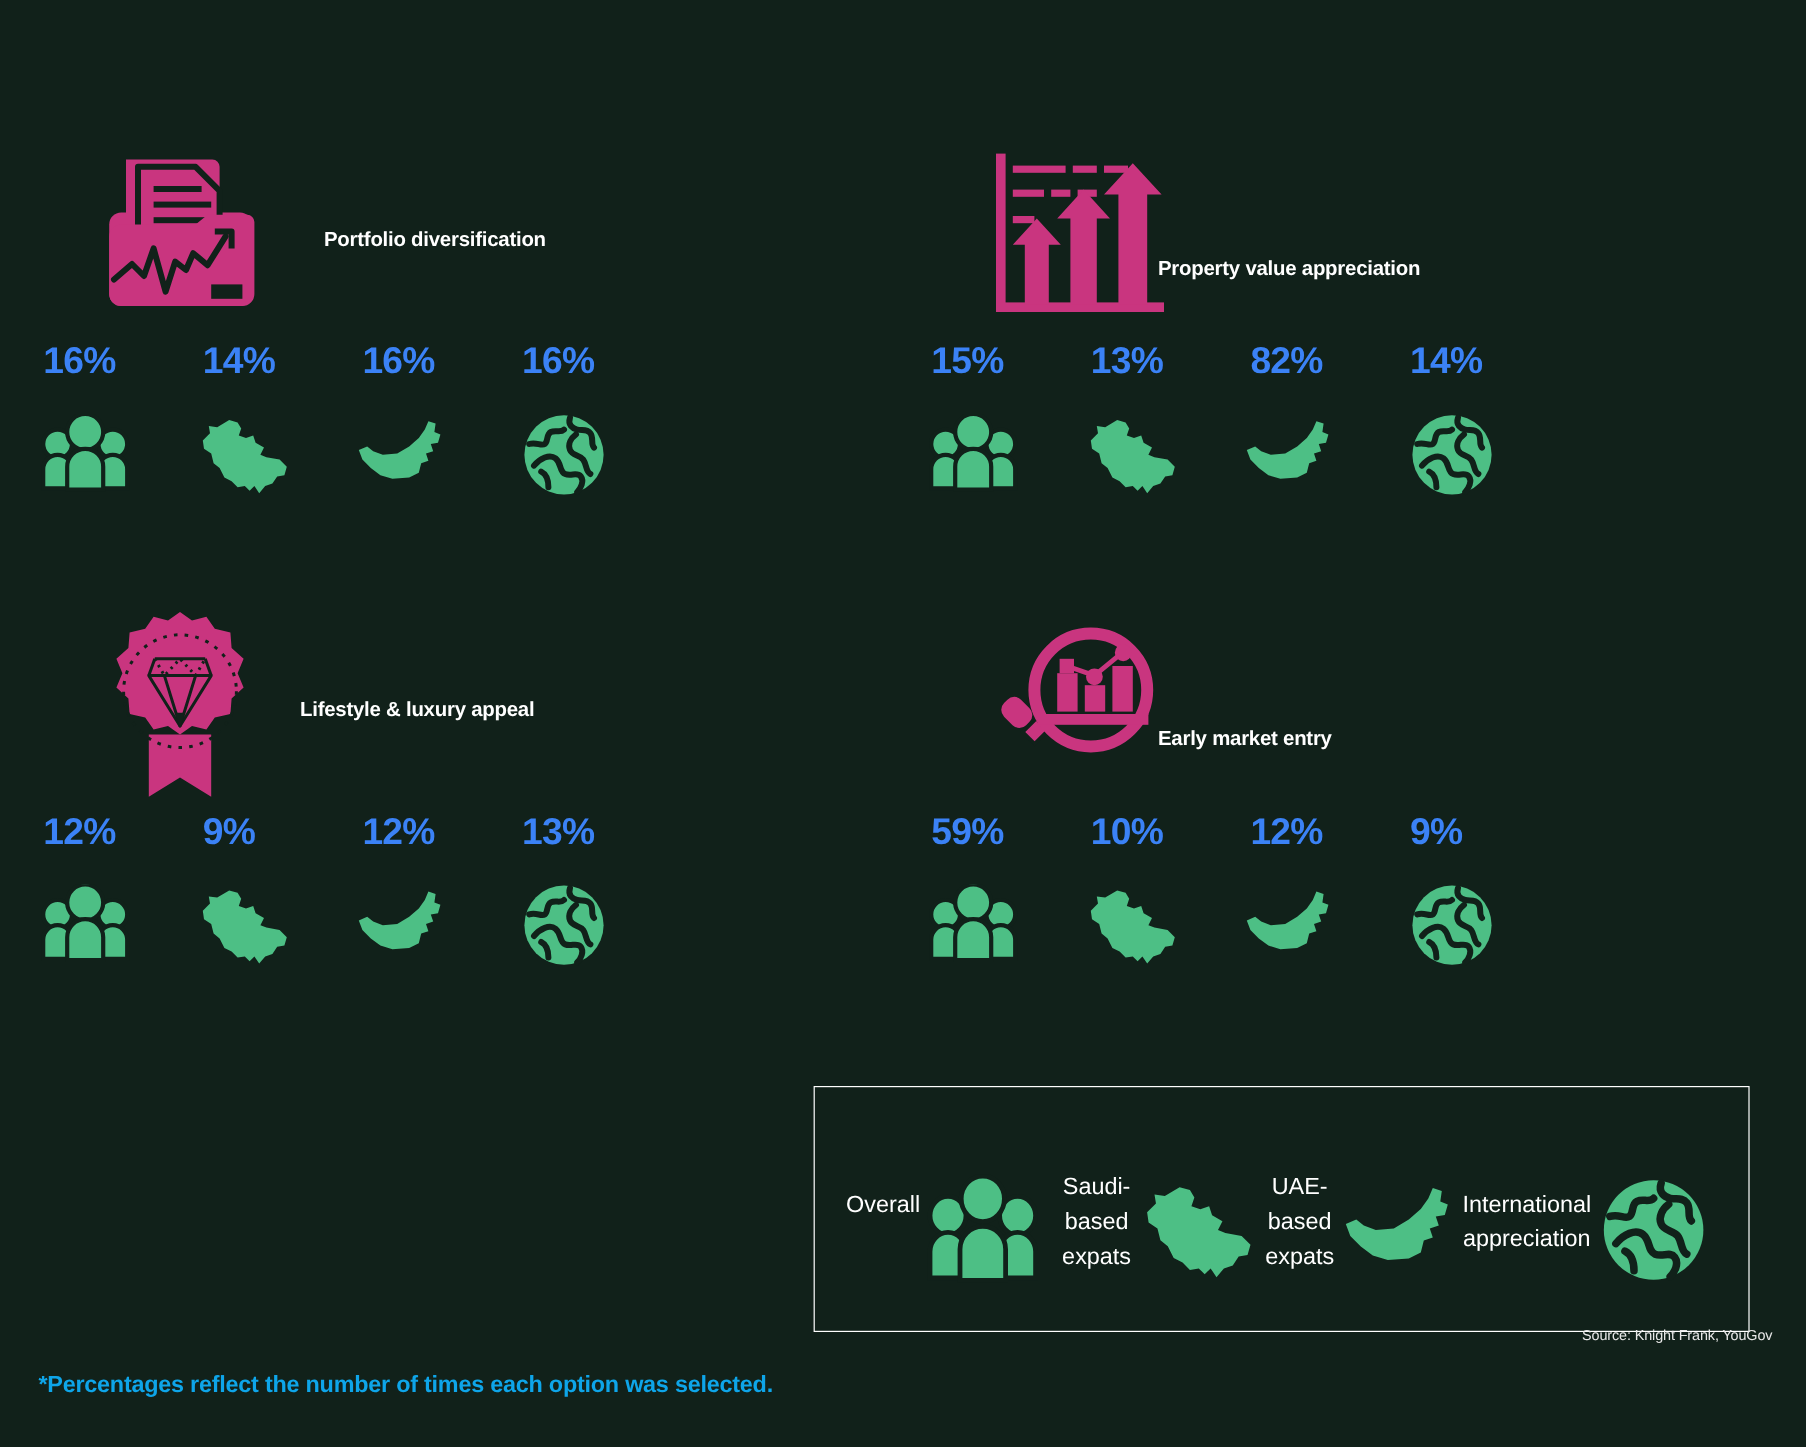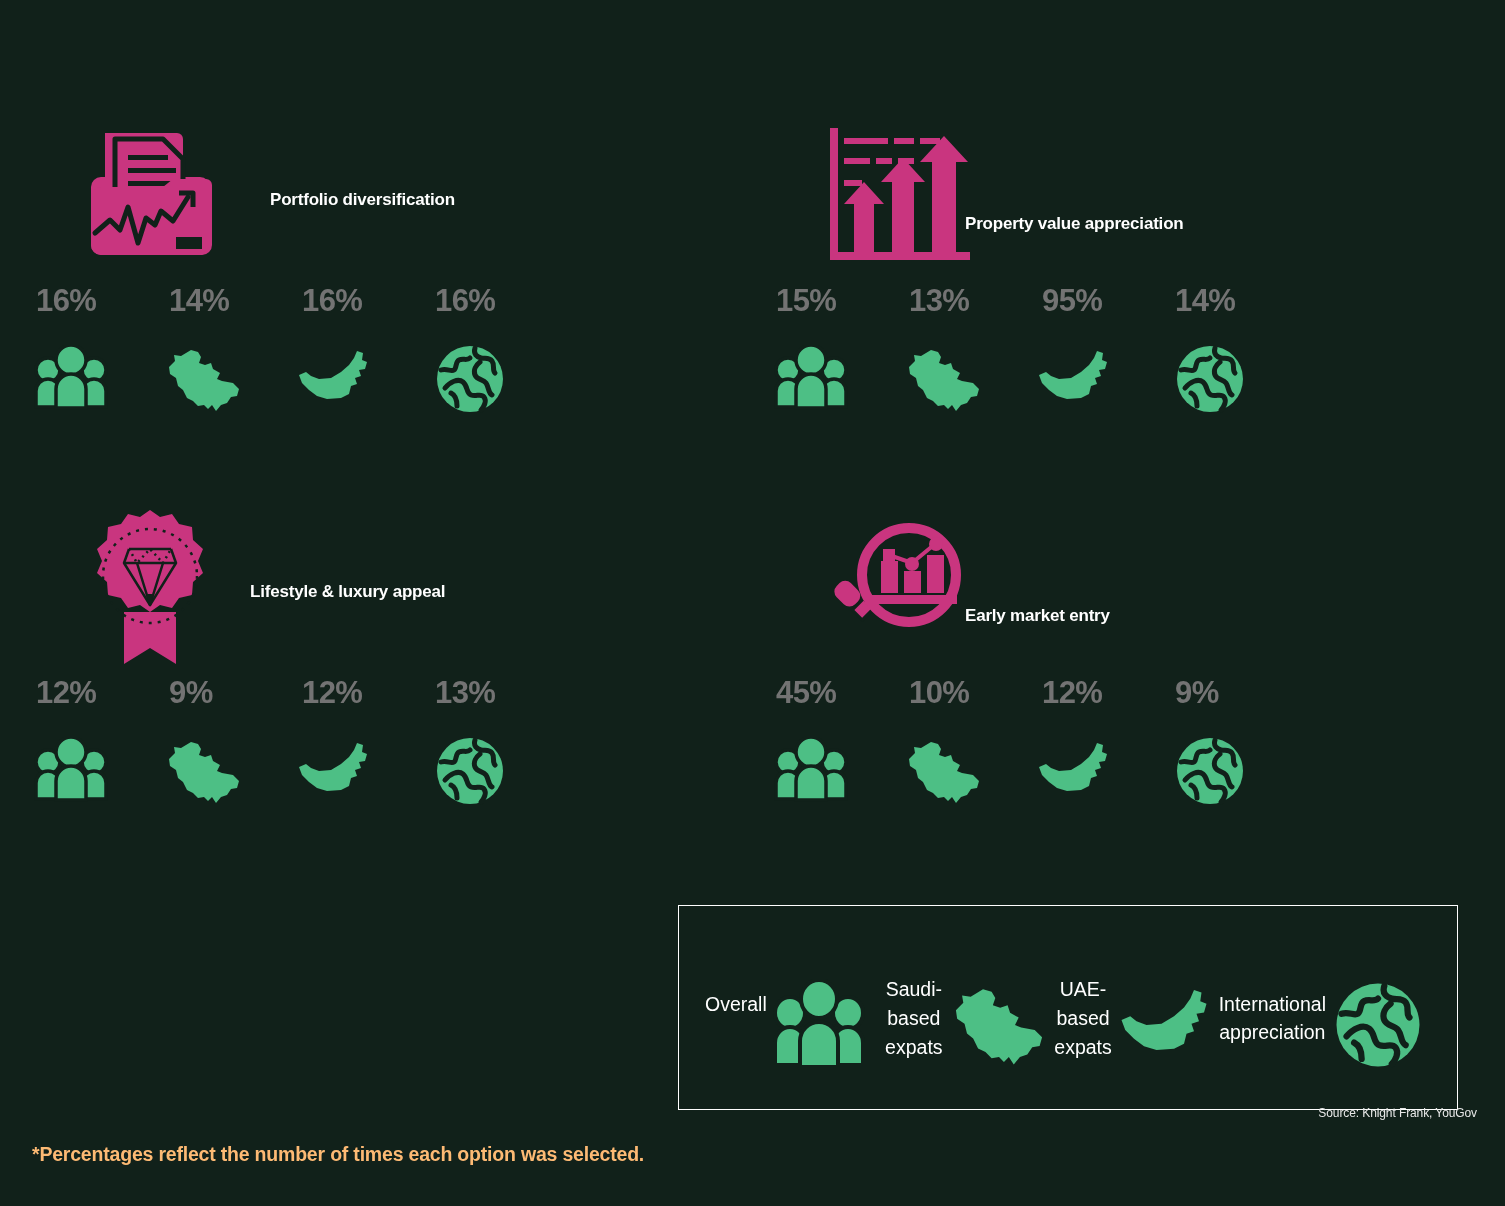--- a/index.html
+++ b/index.html
@@ -79,21 +79,21 @@
     align-items: flex-start;
   }
   .q-tr .stats, .q-br .stats { left: -10px; }
   .stat-pct {
     font-size: 31px;
     font-weight: bold;
     letter-spacing: -0.6px;
     line-height: 1;
     margin-bottom: 24px;
     padding-left: 6px;
-    color: #737373;
+    color: #3b82f6;
   }
   .stat-icon {
     width: 82px;
     height: 78px;
     display: flex;
     align-items: center;
     justify-content: center;
   }
   .stat-icon svg { display: block; }
 
@@ -137,21 +137,21 @@
   }
   .legend-icon svg { display: block; }
 
   
   .footnote {
     position: absolute;
     left: 32px;
     top: 1143px;
     font-size: 19.5px;
     font-weight: bold;
-    color: #fdba74;
+    color: #0ea5e9;
     letter-spacing: -0.2px;
   }
   .source {
     position: absolute;
     right: 28px;
     top: 1106px;
     font-size: 12px;
     color: #e8e8e8;
     letter-spacing: -0.1px;
   }
@@ -280,21 +280,21 @@
       </div>
       <div class="stat">
         <div class="stat-pct">13%</div>
         <div class="stat-icon">
           <svg width="78" height="72" viewBox="0 0 78 72">
             <path fill="#4dbf85" d="M4 24 L10 18 L9 12 L16 13 L26 7 L33 9 L36 14 L34 20 L40 22 L46 20 L48 26 L55 30 L52 36 L57 38 L68 40 L74 46 L72 53 L66 54 L62 60 L56 62 L51 68 L47 62 L43 66 L39 62 L33 63 L28 58 L22 55 L18 47 L13 43 L11 35 L5 31 Z"></path>
           </svg>
         </div>
       </div>
       <div class="stat">
-        <div class="stat-pct">95%</div>
+        <div class="stat-pct">82%</div>
         <div class="stat-icon">
           <svg width="80" height="62" viewBox="0 0 80 62">
             <path fill="#4dbf85" d="M2 27 L9 24 L14 28 L22 31 L34 30 L44 24 L52 17 L57 10 L60 3 L66 5 L65 12 L70 14 L68 21 L62 22 L64 28 L58 30 L60 36 L54 38 L52 46 L44 50 L30 51 L20 48 L12 42 L5 35 Z"></path>
           </svg>
         </div>
       </div>
       <div class="stat">
         <div class="stat-pct">14%</div>
         <div class="stat-icon">
           <svg width="70" height="70" viewBox="0 0 70 70">
@@ -413,21 +413,21 @@
             <rect x="58" y="32" width="12" height="12"></rect>
             <circle cx="87" cy="47" r="7"></circle>
             <circle cx="111" cy="27" r="7"></circle>
           </g>
         </svg>
       </div>
       <div class="q-title">Early market entry</div>
     </div>
     <div class="stats">
       <div class="stat">
-        <div class="stat-pct">45%</div>
+        <div class="stat-pct">59%</div>
         <div class="stat-icon">
           <svg width="76" height="68" viewBox="0 0 76 68">
             <g fill="#4dbf85" stroke="#11211a" stroke-width="3.5">
               <circle cx="15" cy="25" r="12"></circle>
               <path d="M3 62 v-16 a12 12 0 0 1 24 0 v16 z"></path>
               <circle cx="61" cy="25" r="12"></circle>
               <path d="M49 62 v-16 a12 12 0 0 1 24 0 v16 z"></path>
               <circle cx="38" cy="15" r="15"></circle>
               <path d="M23 63 v-19 a15 15 0 0 1 30 0 v19 z"></path>
             </g>

